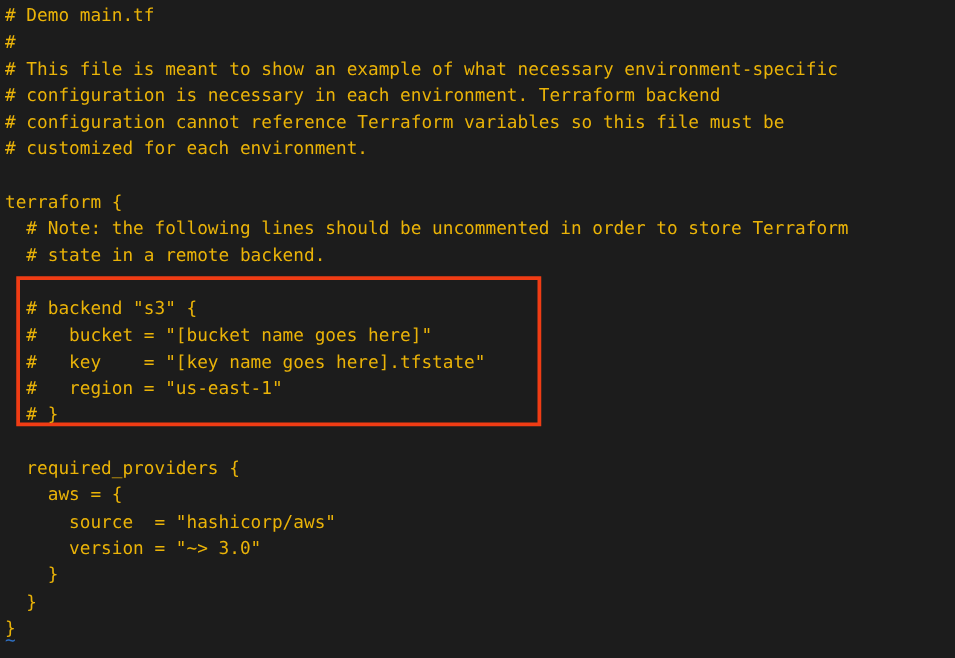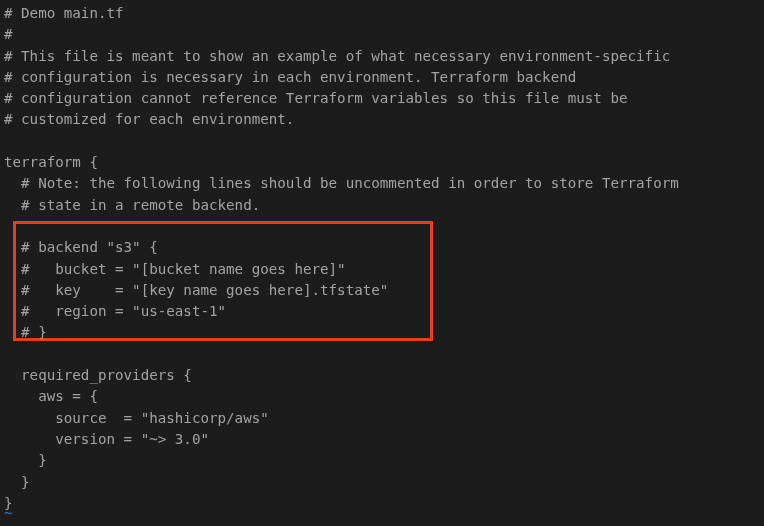--- a/index.html
+++ b/index.html
@@ -30,21 +30,21 @@
     font-family: "DejaVu Sans Mono", "Liberation Mono", monospace;
     font-size: 14.2px;
     line-height: 21.3px;
     white-space: pre;
     z-index: 2;
   }
   .ln {
     display: block;
     height: 21.3px;
     white-space: pre;
-    color: #a3a3a3;
+    color: #eab308;
   }
   .ln.blank { color: transparent; }
   .tilde {
     position: absolute;
     left: 4px;
     top: 503px;
     color: #2f6fc0;
     font-family: "DejaVu Sans Mono", "Liberation Mono", monospace;
     font-size: 14.2px;
     line-height: 21.3px;

